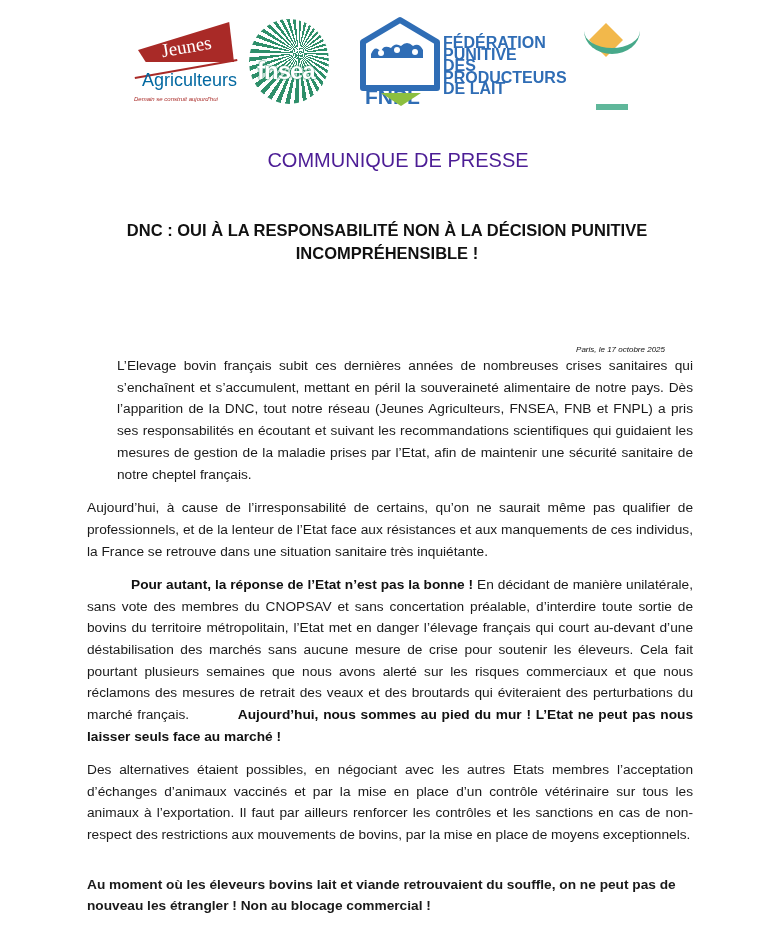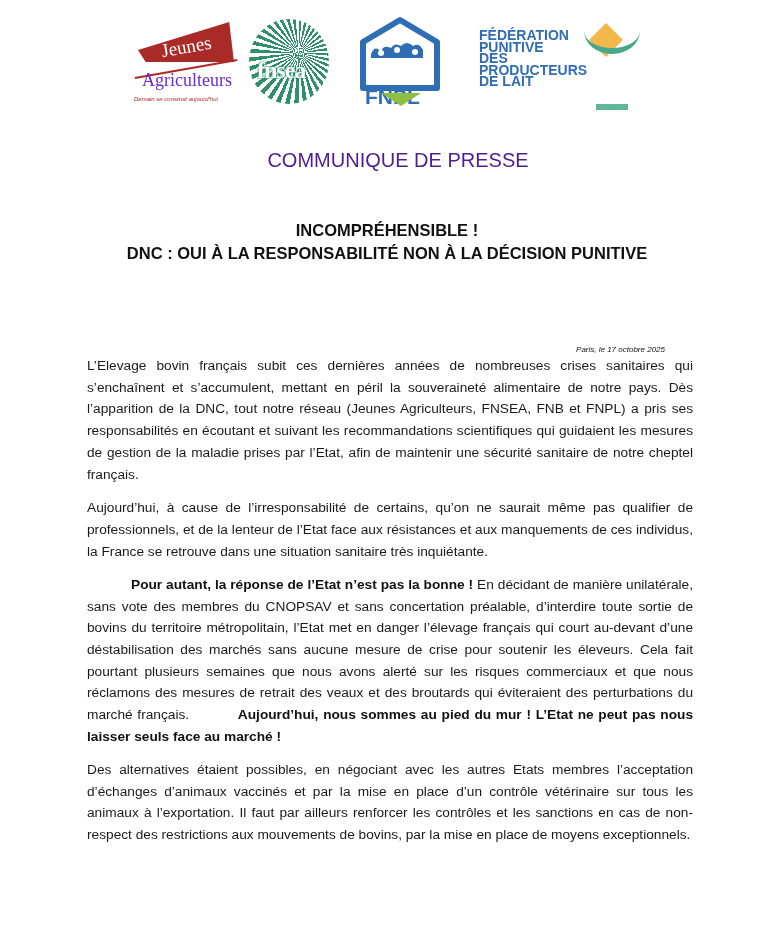--- a/index.html
+++ b/index.html
@@ -9,54 +9,54 @@
     .logos { position: absolute; top: 14px; left: 0; width: 774px; height: 100px; }
     .logo { position: absolute; }
 
     
     .logo-ja { left: 128px; top: 4px; width: 112px; height: 88px; }
     .ja-flag { position: absolute; left: 10px; top: 4px; width: 96px; height: 40px;
       background: #a92a27; clip-path: polygon(0 70%, 95% 0, 100% 100%, 8% 100%); }
     .ja-jeunes { position: absolute; left: 33px; top: 18px; color: #fff; font-family: "Liberation Serif", serif;
       font-size: 19px; transform: rotate(-10deg); }
     .ja-line { position: absolute; left: 6px; top: 50px; width: 104px; height: 1.5px; background: #a92a27; transform: rotate(-10deg); }
-    .ja-agri { position: absolute; left: 14px; top: 52px; color: #6d28d9; font-family: Liberation Serif, serif; font-size: 18px; }
+    .ja-agri { position: absolute; left: 14px; top: 52px; color: #0369a1; font-family: Liberation Sans, sans-serif; font-size: 18px; }
     .ja-tagline { position: absolute; left: 6px; top: 78px; color: #a92a27; font-size: 6px; white-space: nowrap; font-style: italic; }
 
     
     .logo-fnsea { left: 249px; top: 5px; width: 80px; height: 85px; }
     .fnsea-disc { position: absolute; left: 0; top: 0; width: 80px; height: 85px; border-radius: 50%;
       background: repeating-conic-gradient(from 0deg at 62% 40%, #2e8f6a 0deg 5deg, #ffffff 5deg 10deg); }
-    .fnsea-text { position: absolute; left: 8px; top: 38px; color: #fff; font-family: Liberation Serif, serif;
+    .fnsea-text { position: absolute; left: 8px; top: 38px; color: #fff; font-family: Liberation Sans, sans-serif;
       font-weight: bold; font-size: 24px; letter-spacing: -1px; text-shadow: 0 0 2px #2e8f6a, 0 0 2px #2e8f6a; }
 
     
     .logo-fnpl { left: 357px; top: 2px; width: 190px; height: 92px; }
     .fnpl-house { position: absolute; left: 2px; top: 0; width: 82px; height: 76px; }
     .fnpl-arrow { position: absolute; left: 24px; top: 77px; width: 0; height: 0;
       border-left: 20px solid transparent; border-right: 20px solid transparent; border-top: 13px solid #8cbf3f; }
     .fnpl-name { position: absolute; left: 8px; top: 44px; color: #2f6db5; font-weight: bold; font-size: 21px; letter-spacing: 0px; margin-top: 25px; }
-    .fnpl-desc { position: absolute; left: 86px; top: 14px; color: #2f6db5; font-weight: bold; font-size: 14px; line-height: 11.5px; margin-left: 36px; }
+    .fnpl-desc { position: absolute; left: 86px; top: 21px; color: #2f6db5; font-weight: bold; font-size: 16px; line-height: 11.5px; }
 
     
     .logo-fnb { left: 548px; top: 2px; width: 112px; height: 94px; }
     .fnb-diamond { position: absolute; left: 46px; top: 12px; width: 24px; height: 24px; background: #f2b84b; transform: rotate(45deg); }
     .fnb-swoosh { position: absolute; left: 36px; top: -8px; width: 56px; height: 40px; border-bottom: 6px solid #47a98a;
       border-radius: 0 0 50% 50%; }
     .fnb-letters { position: absolute; left: 2px; top: 36px; color: #4b4e51; font-family: "Liberation Serif", serif; font-weight: bold; font-size: 46px; letter-spacing: 1px; }
     .fnb-bar { position: absolute; left: 48px; top: 88px; width: 32px; height: 6px; background: #5fb79a; }
 
     .heading { position: absolute; top: 149px; left: 0; width: 774px; text-align: center; font-size: 20px; color: #4c1d95; padding-left: 11px; }
     .title { position: absolute; top: 219px; left: 95px; width: 584px; text-align: center; font-size: 16.5px; font-weight: bold; line-height: 23px; color: #111; }
     .dateline { position: absolute; top: 305px; right: 109px; font-size: 8px; font-style: italic; color: #111; margin-top: 40px; }
 
     .body { position: absolute; top: 355px; left: 87px; width: 606px; font-size: 13.7px; line-height: 21.7px; color: #1a1a1a; text-align: justify; }
     .body p { margin: 0 0 11.5px 0; }
     .body b { font-weight: bold; color: #111; padding-left: 44px; }
-    .body .p1 { margin-bottom: 12px; }
+    .body .p1 { margin-bottom: 12px; margin-left: 30px; }
     .body .p4 { margin-bottom: 28px; }
     .final { font-weight: bold; text-align: left; line-height: 21px; }
   </style>
 </head>
 <body>
 
 <div class="logos">
   <div class="logo logo-ja">
     <div class="ja-flag"></div>
     <div class="ja-jeunes">Jeunes</div>
@@ -91,24 +91,25 @@
   <div class="logo logo-fnb">
     <div class="fnb-diamond"></div>
     <div class="fnb-swoosh"></div>
     <div class="fnb-bar"></div>
   </div>
 </div>
 
 <div class="heading">COMMUNIQUE DE PRESSE</div>
 
 <div class="title">
+  <div>DNC : OUI À LA RESPONSABILITÉ NON À LA DÉCISION PUNITIVE</div>
   <div>INCOMPRÉHENSIBLE !</div>
-  <div>DNC : OUI À LA RESPONSABILITÉ NON À LA DÉCISION PUNITIVE</div>
 </div>
 
 <div class="dateline">Paris, le 17 octobre 2025</div>
 
 <div class="body">
   <p class="p1">L’Elevage bovin français subit ces dernières années de nombreuses crises sanitaires qui s’enchaînent et s’accumulent, mettant en péril la souveraineté alimentaire de notre pays. Dès l’apparition de la DNC, tout notre réseau (Jeunes Agriculteurs, FNSEA, FNB et FNPL) a pris ses responsabilités en écoutant et suivant les recommandations scientifiques qui guidaient les mesures de gestion de la maladie prises par l’Etat, afin de maintenir une sécurité sanitaire de notre cheptel français.</p>
   <p>Aujourd’hui, à cause de l’irresponsabilité de certains, qu’on ne saurait même pas qualifier de professionnels, et de la lenteur de l’Etat face aux résistances et aux manquements de ces individus, la France se retrouve dans une situation sanitaire très inquiétante.</p>
   <p><b>Pour autant, la réponse de l’Etat n’est pas la bonne !</b><span> En décidant de manière unilatérale, sans vote des membres du CNOPSAV et sans concertation préalable, d’interdire toute sortie de bovins du territoire métropolitain, l’Etat met en danger l’élevage français qui court au-devant d’une déstabilisation des marchés sans aucune mesure de crise pour soutenir les éleveurs. Cela fait pourtant plusieurs semaines que nous avons alerté sur les risques commerciaux et que nous réclamons des mesures de retrait des veaux et des broutards qui éviteraient des perturbations du marché français. </span><b>Aujourd’hui, nous sommes au pied du mur ! L’Etat ne peut pas nous laisser seuls face au marché !</b></p>
   <p class="p4">Des alternatives étaient possibles, en négociant avec les autres Etats membres l’acceptation d’échanges d’animaux vaccinés et par la mise en place d’un contrôle vétérinaire sur tous les animaux à l’exportation. Il faut par ailleurs renforcer les contrôles et les sanctions en cas de non-respect des restrictions aux mouvements de bovins, par la mise en place de moyens exceptionnels.</p>
+  <p class="final">Au moment où les éleveurs bovins lait et viande retrouvaient du souffle, on ne peut pas de nouveau les étrangler ! Non au blocage commercial !</p>
 </div>
 
 </body></html>

